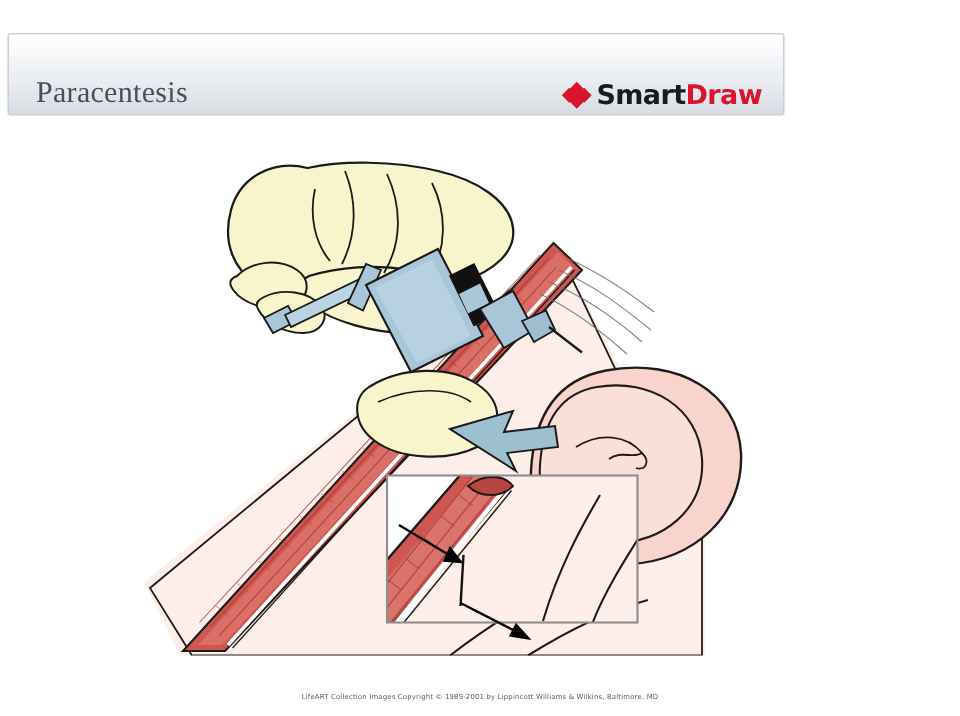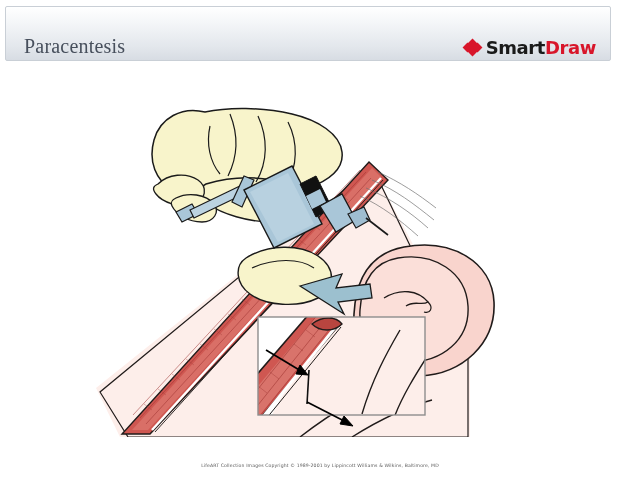--- a/index.html
+++ b/index.html
@@ -10,21 +10,21 @@
     overflow:hidden;
     position:relative;
   }
   #slide{
     position:absolute;left:0;top:0;width:640px;height:477px;
     background:#ffffff;
   }
 
   
   #header{
-    position:absolute;left:5px;top:6px;width:606px;height:55px;
+    position:absolute;left:5px;top:22px;width:518px;height:55px;
     background:linear-gradient(to bottom,#ffffff 0%,#f4f6f8 30%,#e3e7ec 75%,#d7dce3 100%);
     border:1px solid #c9cfd6;
     border-radius:2px;
     box-sizing:border-box;
   }
   #page-title{
     position:absolute;left:18px;top:28px;
     font-family:"Liberation Serif", serif;
     font-size:20px;
     color:#474f5c;

